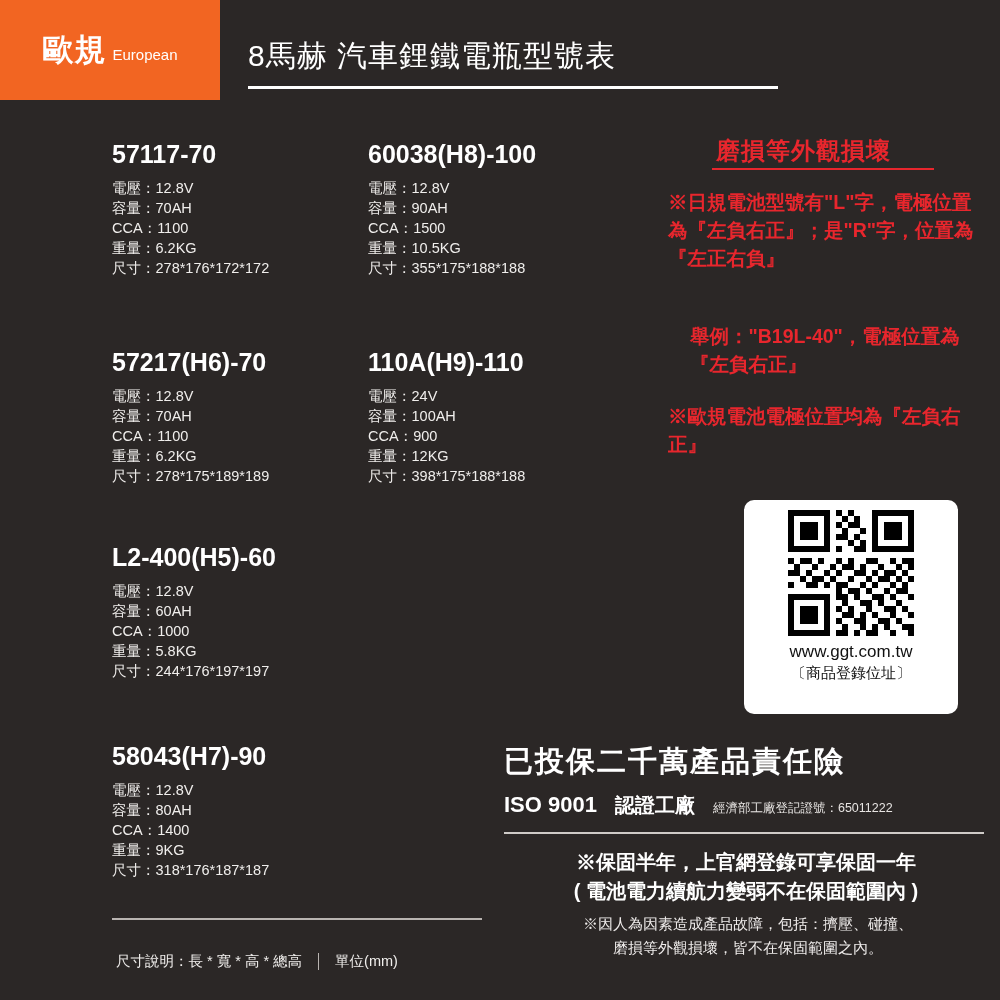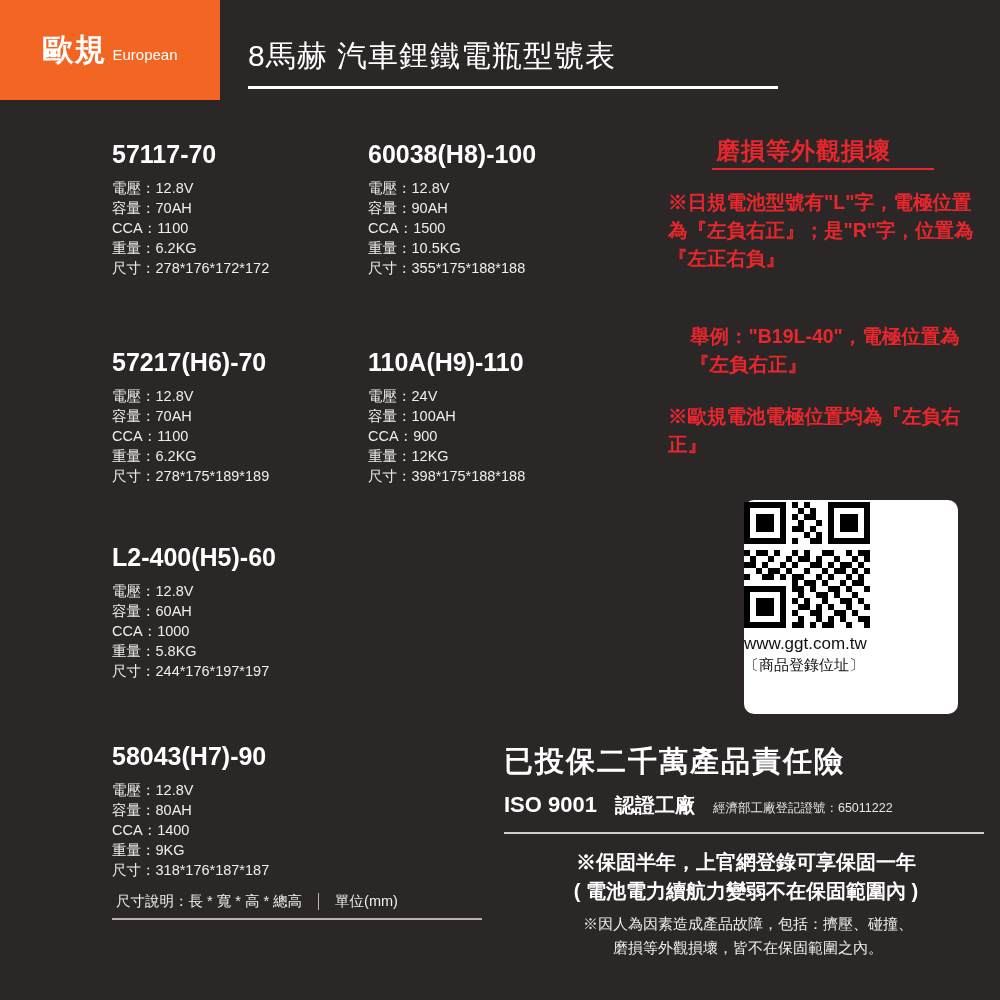--- a/index.html
+++ b/index.html
@@ -113,22 +113,22 @@
 
   
   .qr-card {
     position: absolute;
     left: 744px; top: 500px;
     width: 214px; height: 214px;
     background: #ffffff;
     border-radius: 10px;
     display: flex;
     flex-direction: column;
-    align-items: flex-start;
-    padding-top: 2px;
+    align-items: center;
+    padding-top: 10px;
   }
   .qr-img { width: 126px; height: 126px; }
   .qr-url {
     margin-top: 6px;
     font-size: 17px;
     color: #111111;
     font-weight: normal;
   }
   .qr-sub {
     margin-top: 2px;
@@ -185,21 +185,21 @@
 
   
   .foot-rule {
     position: absolute;
     left: 112px; top: 918px;
     width: 370px; height: 1.5px;
     background: #b9b4b1;
   }
   .foot-row {
     position: absolute;
-    left: 116px; top: 892px;
+    left: 116px; top: 952px;
     width: 370px;
     display: flex;
     align-items: center;
     font-size: 14.5px;
     color: #f0eeec;
     white-space: nowrap;
   }
   .foot-sep {
     display: inline-block;
     width: 1px; height: 17px;

